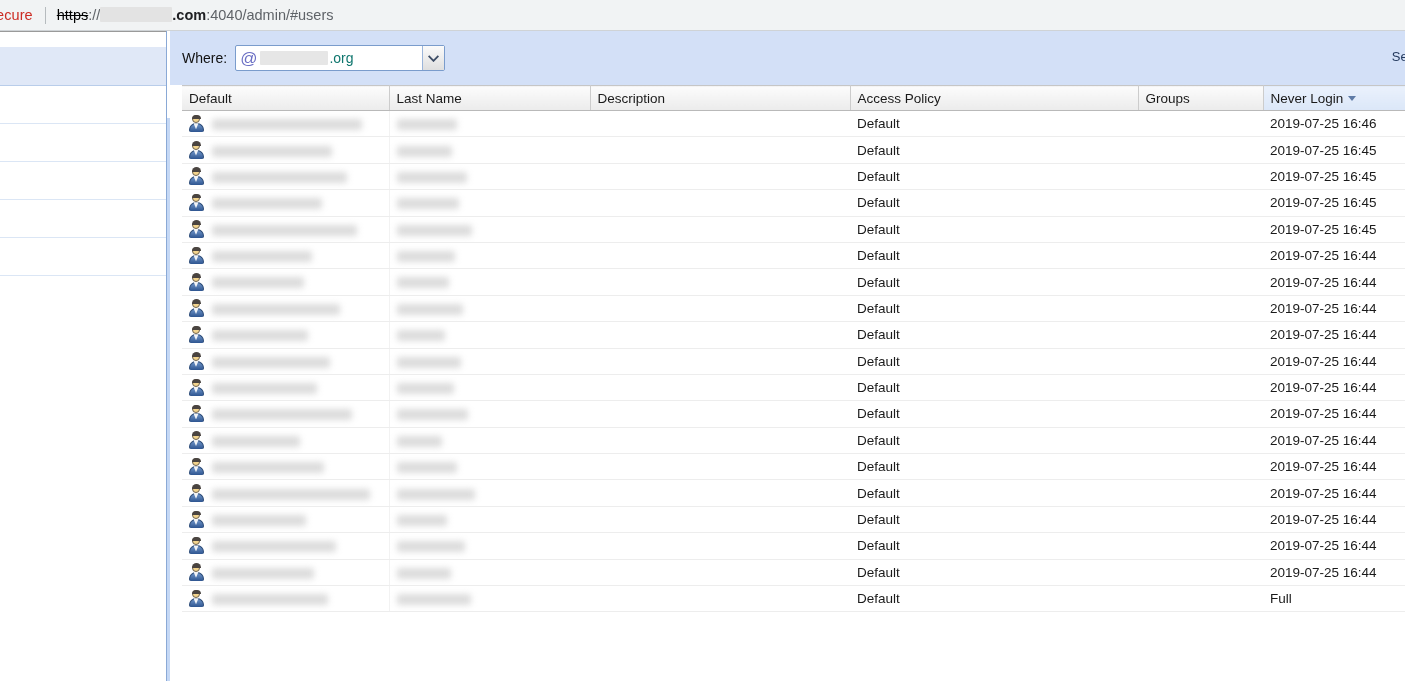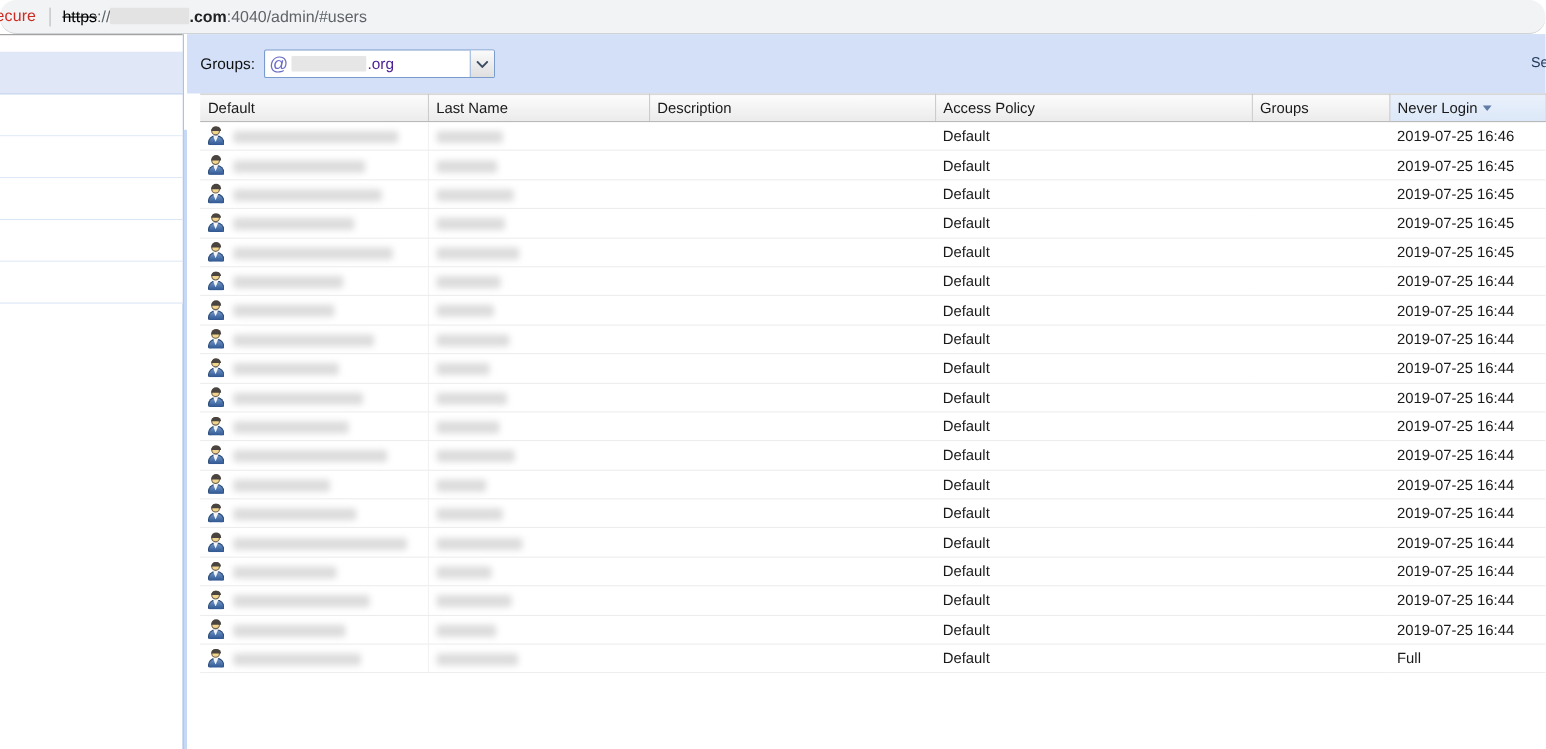--- a/index.html
+++ b/index.html
@@ -12,21 +12,20 @@
   }
 
   
   #browser-bar {
     position: absolute; left: 0; top: 0;
     width: 1405px; height: 31px;
     background: #f1f3f4;
     border-bottom: 1px solid #cfd3d6;
     display: flex; align-items: center;
     padding-left: 0;
-    border-radius: 15px;
   }
   #security-label {
     color: #cc2c24;
     font-size: 14.5px;
     margin-left: -4px;
     letter-spacing: .1px;
   }
   #omnibox-divider {
     width: 1px; height: 17px;
     background: #b6bbbe;
@@ -128,21 +127,21 @@
     line-height: 1;
     margin-right: 3px;
   }
   #domain-name-redacted {
     display: inline-block;
     width: 68px; height: 14px;
     background: #e6e6e6;
     border-radius: 1px;
     margin-right: 1px;
   }
-  #domain-tld { font-size: 14px; color: #4c1d95; }
+  #domain-tld { font-size: 14px; color: #0f766e; }
   #domain-arrow {
     width: 22px;
     border-left: 1px solid #9bb5da;
     background: linear-gradient(#fbfbfb, #dfdfdf);
     display: flex; align-items: center; justify-content: center;
   }
   #toolbar-search {
     position: absolute; right: -10px; top: 18px;
     font-size: 13px; color: #243a5e;
     white-space: nowrap;
@@ -260,21 +259,21 @@
   <div class="nav-item"></div>
   <div class="nav-item"></div>
   <div class="nav-item"></div>
 </div>
 <div id="sidebar-rail"></div>
 
 <div id="main">
 
 
   <div id="toolbar">
-    <span id="domain-label">Groups:</span>
+    <span id="domain-label">Where:</span>
     <div id="domain-select">
       <div id="domain-value">
         <span id="at-icon">@</span>
         <span id="domain-name-redacted"></span>
         <span id="domain-tld">.org</span>
       </div>
       <div id="domain-arrow">
         <svg width="11" height="7" viewBox="0 0 11 7" aria-hidden="true">
           <path d="M0.6 0.8 L5.5 5.8 L10.4 0.8" fill="none" stroke="#3d4d66" stroke-width="1.9"></path>
         </svg>

